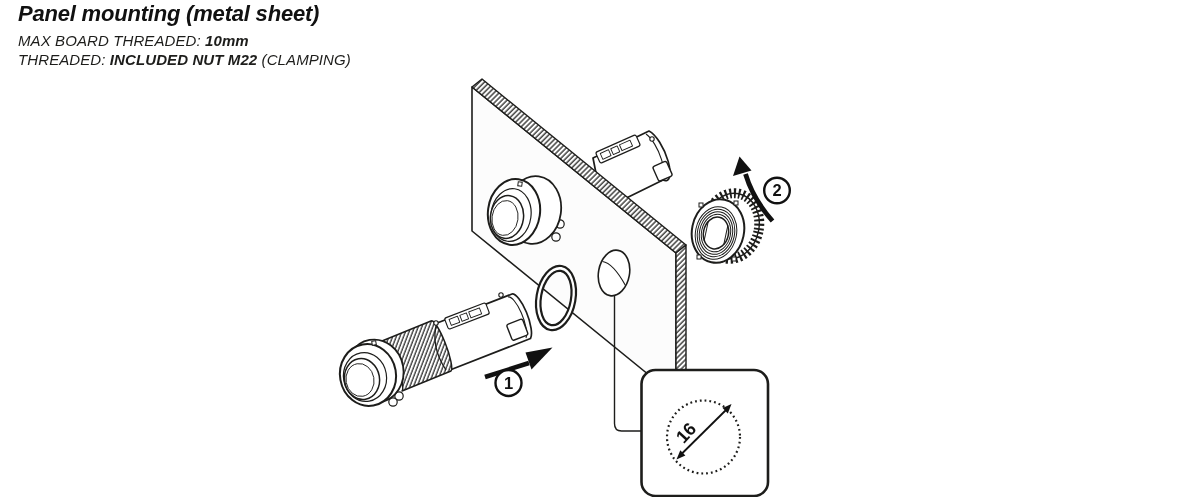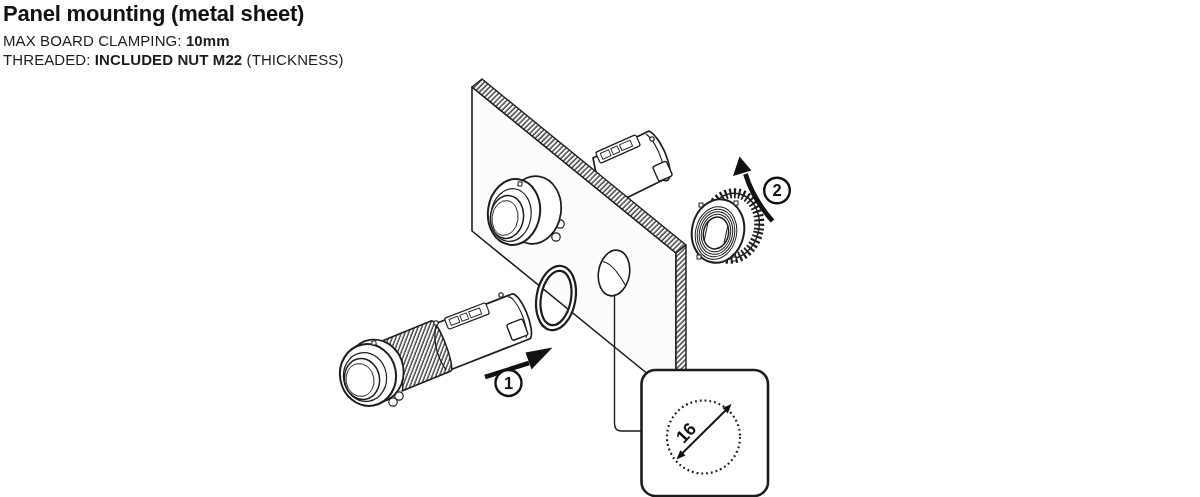--- a/index.html
+++ b/index.html
@@ -1,34 +1,34 @@
 <!DOCTYPE html>
 <html><head>
 <meta charset="utf-8">
 <style>
   html,body{margin:0;padding:0;background:#fff;}
   .page{position:relative;width:1200px;height:497px;background:#fff;overflow:hidden;
         font-family:"Liberation Sans",sans-serif;}
-  .header{position:absolute;left:3px;top:1px;color:#1a1a1a;}
+  .header{position:absolute;left:18px;top:1px;color:#1a1a1a;font-style:italic;}
   .header h1{font-size:22px;font-weight:700;margin:0 0 5px 0;letter-spacing:-0.2px;color:#111;}
   .spec{font-size:15px;line-height:18.5px;letter-spacing:0.1px;color:#1d1d1b;}
   .spec b{font-weight:700;}
   svg{position:absolute;left:0;top:0;}
   .badge-num{font-family:"Liberation Sans",sans-serif;font-size:16.5px;font-weight:700;fill:#111;}
   .dim-num{font-family:"Liberation Sans",sans-serif;font-size:18px;font-weight:700;fill:#111;}
 </style>
 </head>
 <body>
 
 <div class="page">
 
   <div class="header">
     <h1>Panel mounting (metal sheet)</h1>
-    <div class="spec"><span>MAX BOARD CLAMPING: </span><b>10mm</b><span></span></div>
-    <div class="spec"><span>THREADED: </span><b>INCLUDED NUT M22</b><span> (THICKNESS)</span></div>
+    <div class="spec"><span>MAX BOARD THREADED: </span><b>10mm</b><span></span></div>
+    <div class="spec"><span>THREADED: </span><b>INCLUDED NUT M22</b><span> (CLAMPING)</span></div>
   </div>
 
   <svg width="1200" height="497" viewBox="0 0 1200 497">
     <defs>
       <pattern id="hatch" width="3.6" height="3.6" patternUnits="userSpaceOnUse" patternTransform="rotate(-45)">
         <rect width="3.6" height="3.6" fill="#ffffff"></rect>
         <line x1="0" y1="1" x2="3.6" y2="1" stroke="#1d1d1b" stroke-width="1.25"></line>
       </pattern>
       <pattern id="threads" width="3.4" height="3.4" patternUnits="userSpaceOnUse" patternTransform="rotate(21)">
         <rect width="3.4" height="3.4" fill="#ffffff"></rect>

